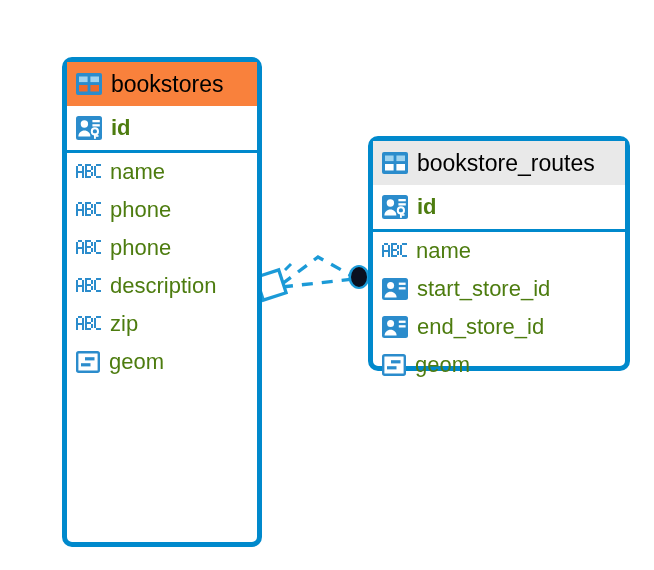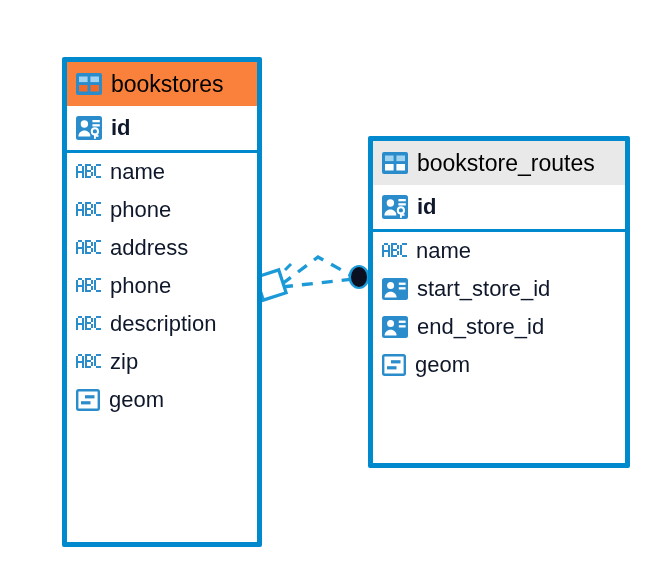--- a/index.html
+++ b/index.html
@@ -20,21 +20,21 @@
     position: absolute;
     inset: 0;
   }
 
   
   .entity {
     position: absolute;
     box-sizing: border-box;
     background: #ffffff;
     border: 5px solid #0089cc;
-    border-radius: 2px;
+    border-radius: 10px;
   }
   .entity-header {
     display: flex;
     align-items: center;
     gap: 9px;
     box-sizing: border-box;
     padding: 6px 8px 6px 9px;
     height: 44px;
   }
   .entity-header.accent   { background: #f9813c; }
@@ -58,21 +58,21 @@
     display: flex;
     align-items: center;
     gap: 9px;
     box-sizing: border-box;
     padding: 2px 8px 2px 9px;
     height: 38px;
   }
   .field-row.pk-row { height: 44px; }
   .field-label {
     font-size: 22px;
-    color: #0f172a;
+    color: #4d7c0f;
     line-height: 1;
     white-space: nowrap;
   }
   .field-label.bold { font-weight: bold; font-size: 22px; }
 
   
   .icon {
     flex: 0 0 auto;
     display: block;
     line-height: 0;
@@ -190,42 +190,20 @@
                 <rect x="11" y="12" width="4" height="2"></rect>
               <rect x="20" y="0" width="5" height="2"></rect>
                 <rect x="18" y="2" width="2" height="10"></rect>
               <rect x="20" y="12" width="5" height="2"></rect>
             </g>
           </svg>
         </span>
         <span class="field-label">phone</span>
       </div>
 
-      <div class="field-row">
-        <span class="icon abc">
-          <svg viewBox="0 0 25 16" xmlns="http://www.w3.org/2000/svg" shape-rendering="crispEdges">
-            <g fill="#2b8ccc">
-              <rect x="0" y="2" width="2" height="12"></rect>
-                <rect x="2" y="0" width="4" height="2"></rect>
-              <rect x="6" y="2" width="2" height="12"></rect>
-                <rect x="2" y="7" width="4" height="2"></rect>
-              <rect x="9" y="0" width="2" height="14"></rect>
-                <rect x="11" y="0" width="4" height="2"></rect>
-              <rect x="15" y="2" width="2" height="4"></rect>
-                <rect x="11" y="6" width="4" height="2"></rect>
-              <rect x="15" y="8" width="2" height="4"></rect>
-                <rect x="11" y="12" width="4" height="2"></rect>
-              <rect x="20" y="0" width="5" height="2"></rect>
-                <rect x="18" y="2" width="2" height="10"></rect>
-              <rect x="20" y="12" width="5" height="2"></rect>
-            </g>
-          </svg>
-        </span>
-        <span class="field-label">address</span>
-      </div>
 
       <div class="field-row">
         <span class="icon abc">
           <svg viewBox="0 0 25 16" xmlns="http://www.w3.org/2000/svg" shape-rendering="crispEdges">
             <g fill="#2b8ccc">
               <rect x="0" y="2" width="2" height="12"></rect>
                 <rect x="2" y="0" width="4" height="2"></rect>
               <rect x="6" y="2" width="2" height="12"></rect>
                 <rect x="2" y="7" width="4" height="2"></rect>
               <rect x="9" y="0" width="2" height="14"></rect>
@@ -298,21 +276,21 @@
             <rect x="9" y="6.2" width="9.5" height="3.2" fill="#2b8ccc"></rect>
             <rect x="5" y="12.2" width="9.5" height="3.2" fill="#2b8ccc"></rect>
           </svg>
         </span>
         <span class="field-label">geom</span>
       </div>
 
     </div>
   </div>
 
-  <div class="entity" style="left:368px; top:136px; width:262px; height:332px;">
+  <div class="entity" style="left:368px; top:136px; width:262px; height:235px;">
 
     <div class="entity-header neutral">
       <span class="icon tbl">
         <svg viewBox="0 0 26 22" xmlns="http://www.w3.org/2000/svg">
           <rect x="0" y="0" width="26" height="22" rx="2" fill="#2b8ccc"></rect>
           <rect x="3" y="3.5" width="8.6" height="5.6" fill="#9fd3ef"></rect>
           <rect x="14.4" y="3.5" width="8.6" height="5.6" fill="#9fd3ef"></rect>
           <rect x="3" y="12" width="8.6" height="6.5" fill="#ffffff"></rect>
           <rect x="14.4" y="12" width="8.6" height="6.5" fill="#ffffff"></rect>
         </svg>

